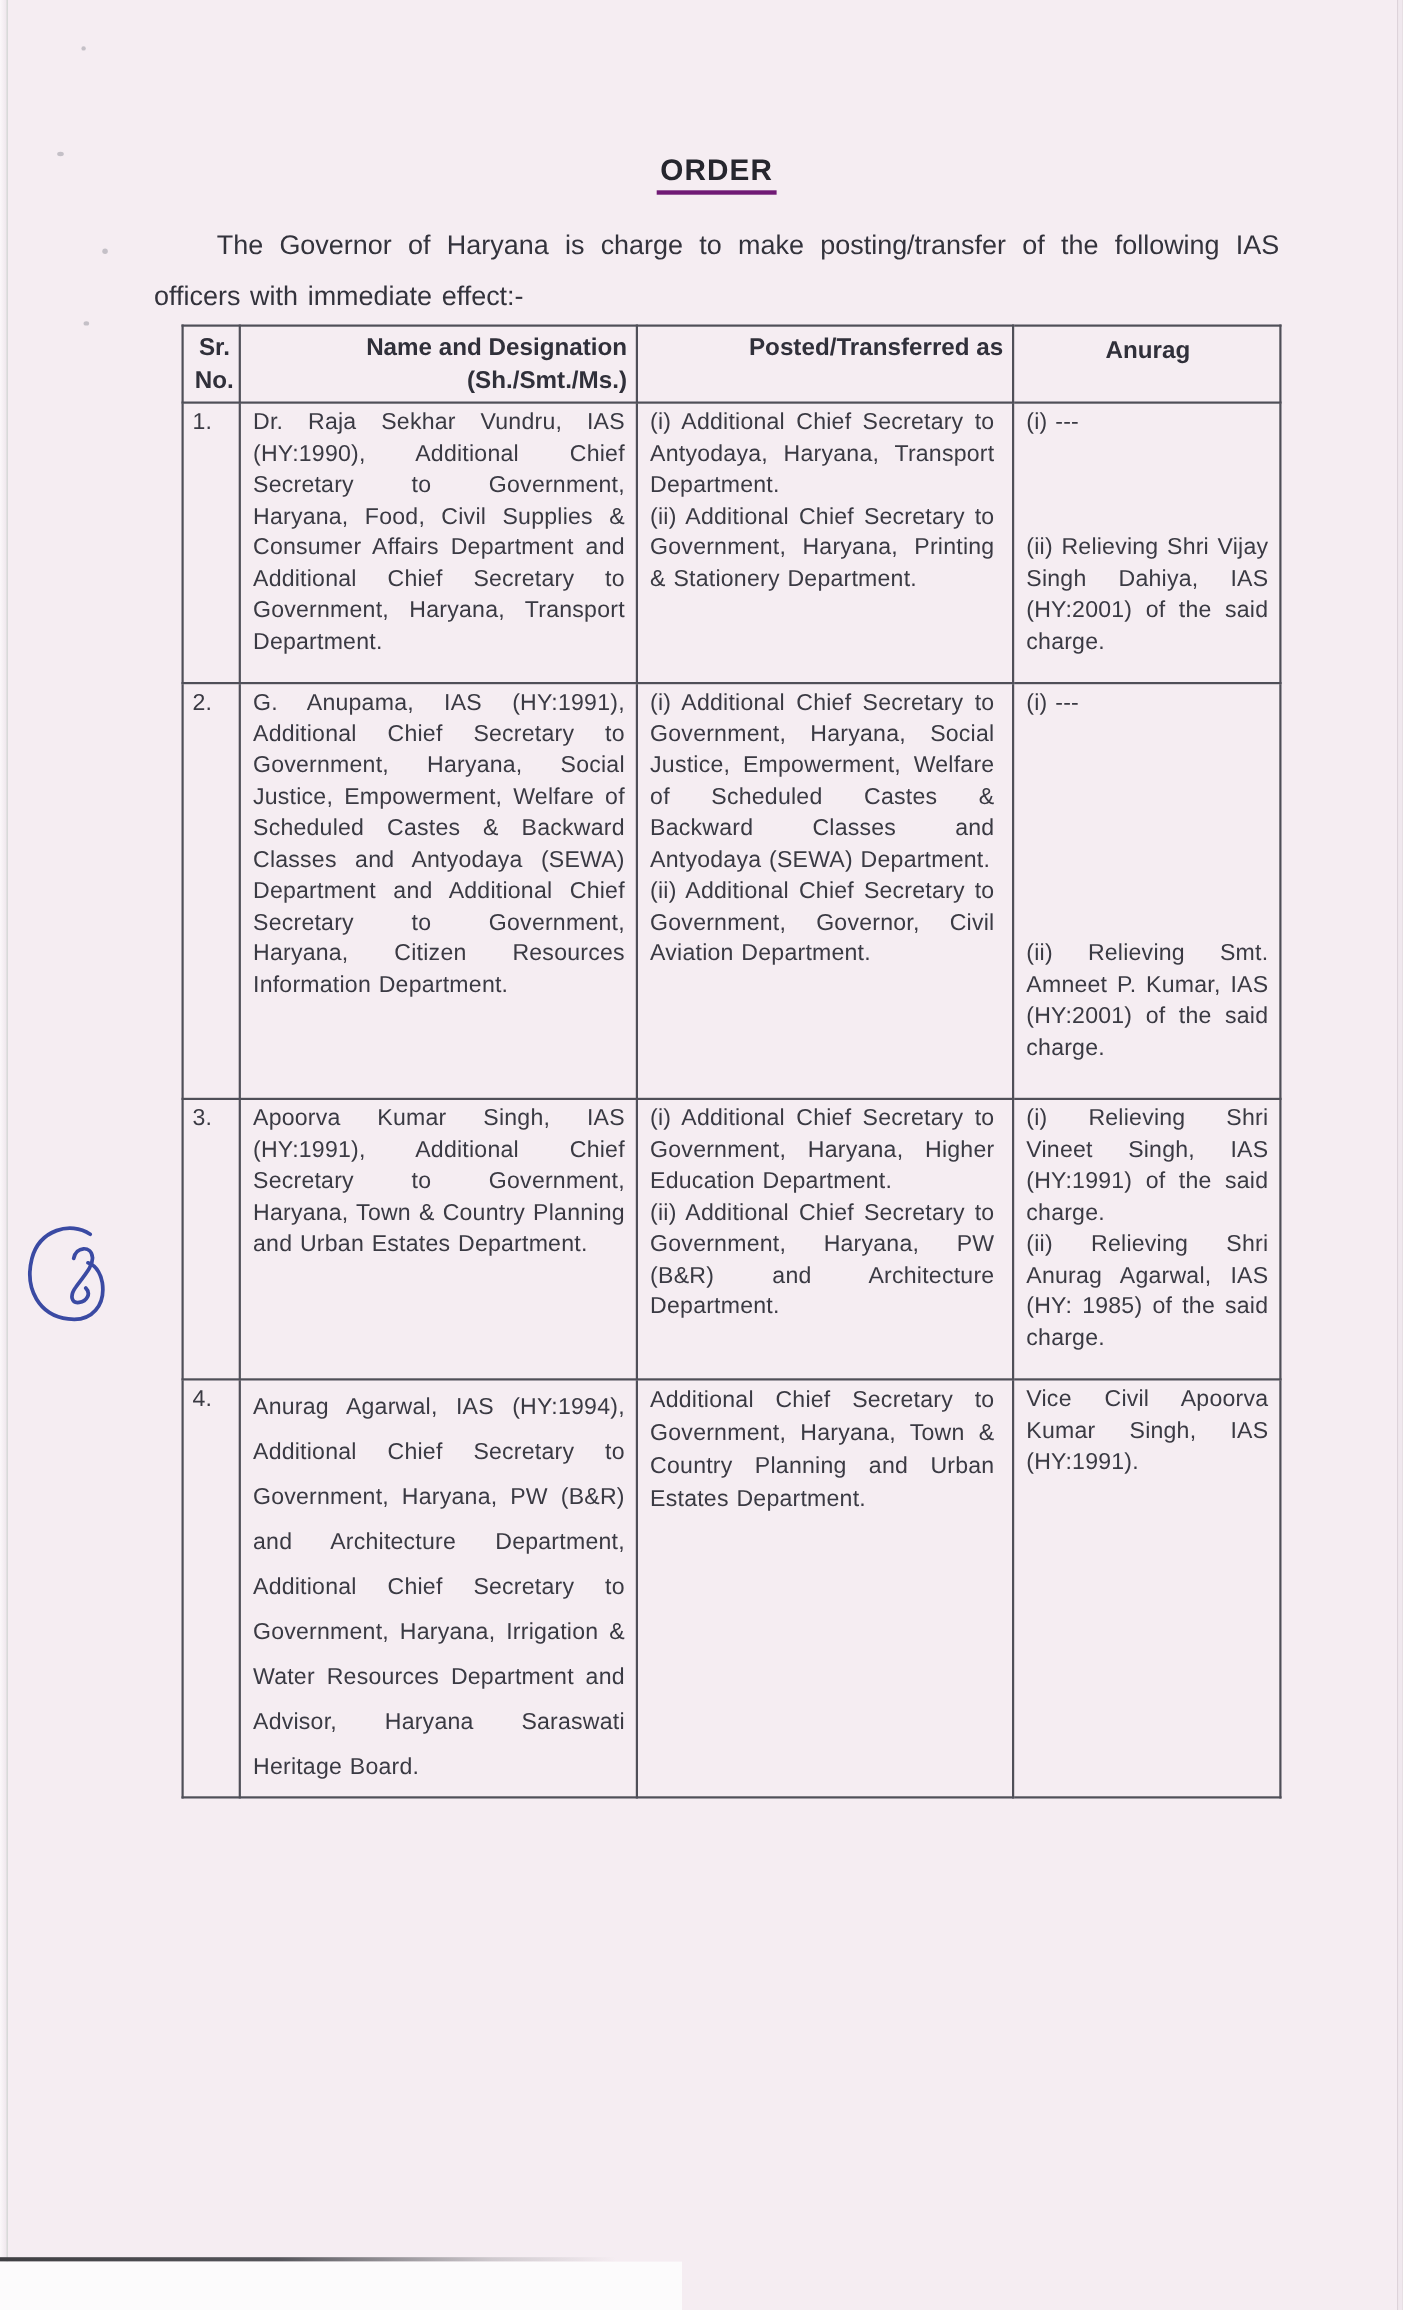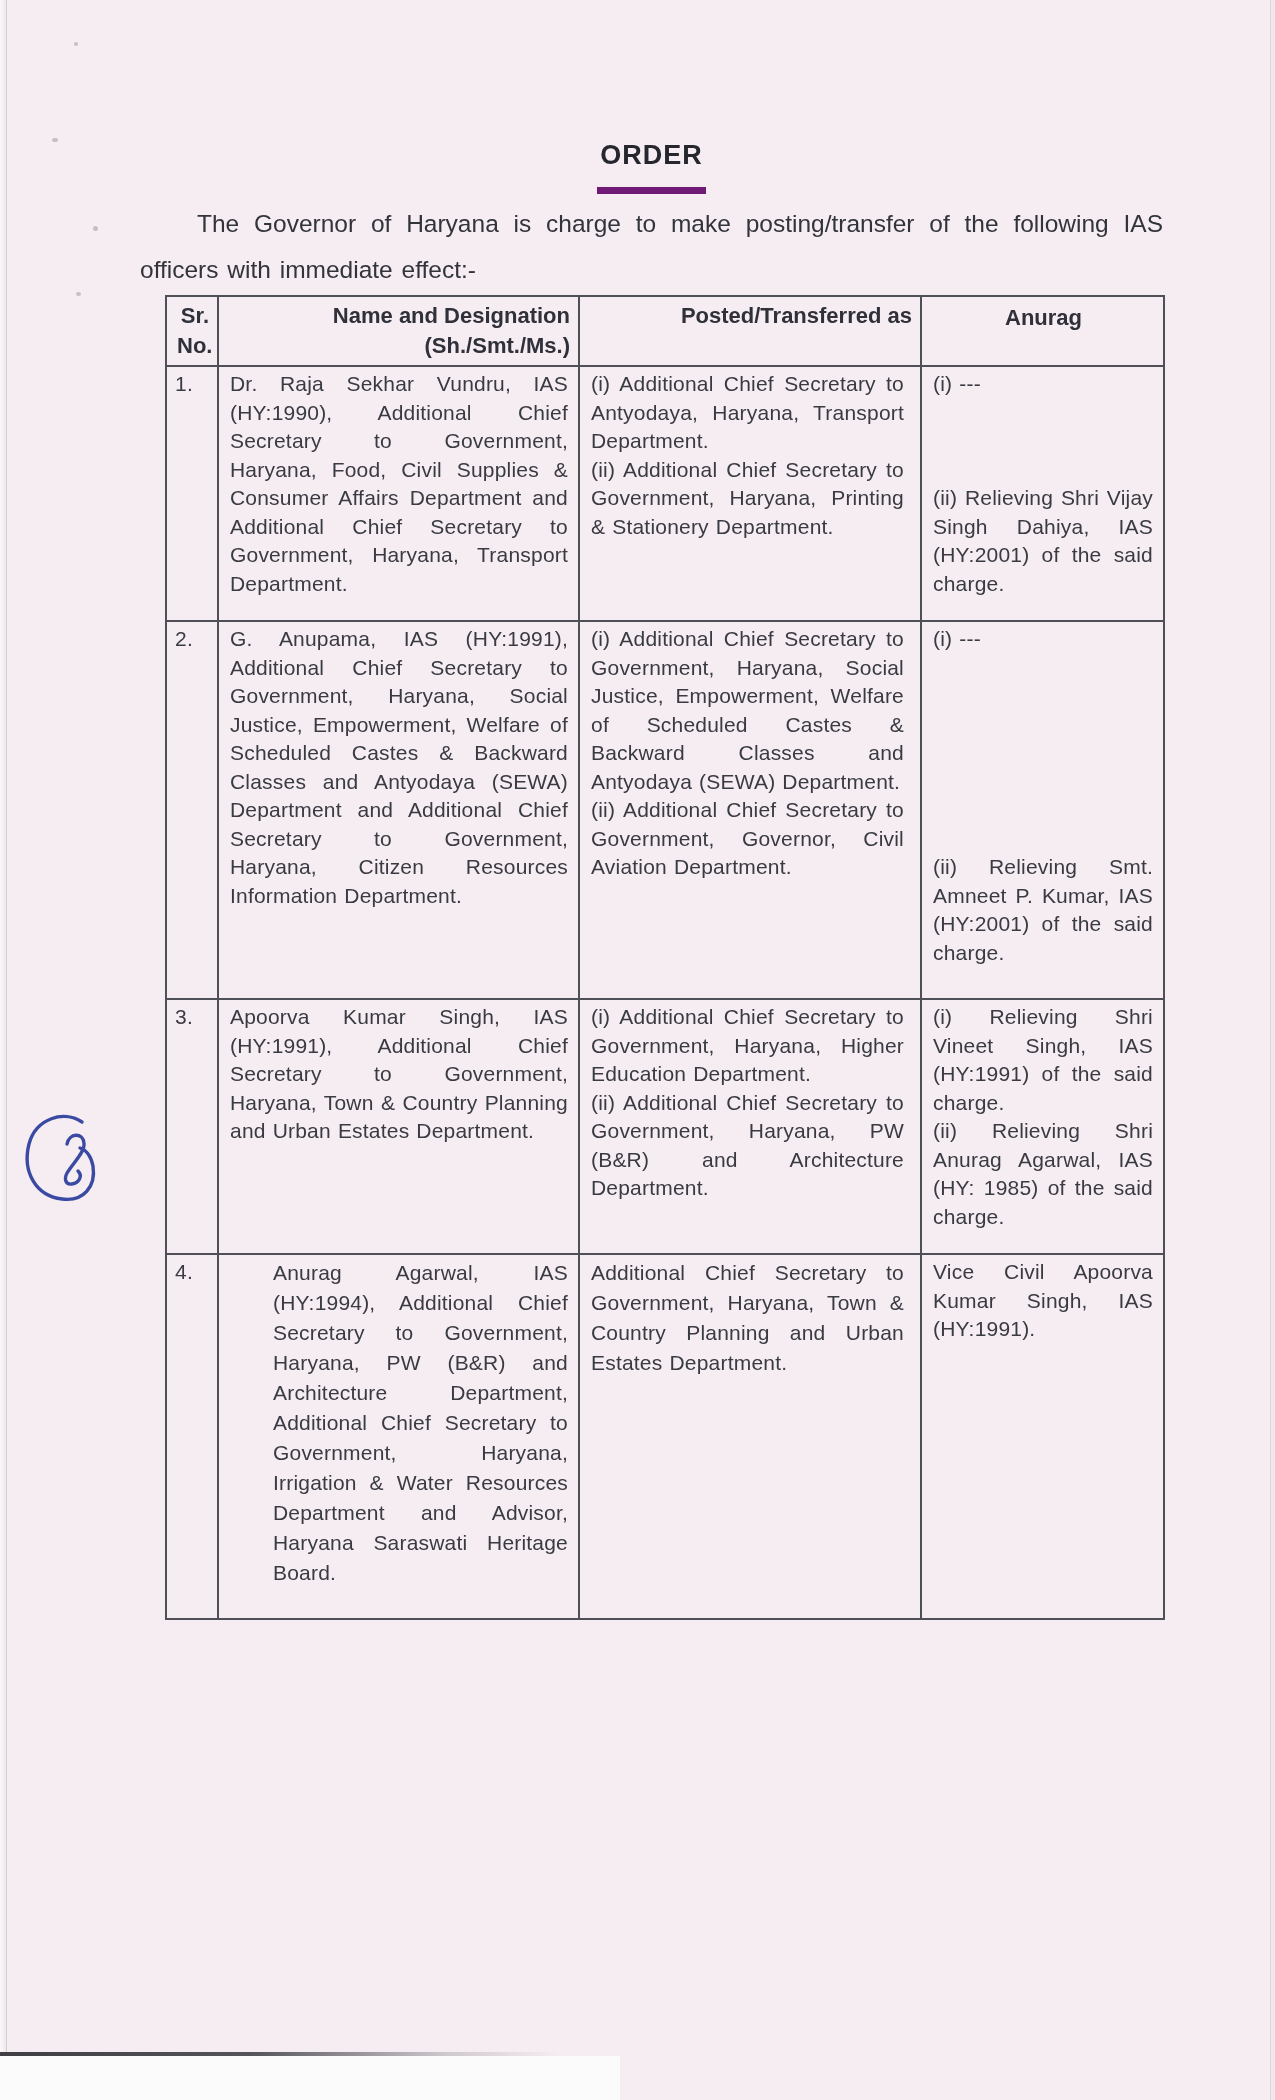--- a/index.html
+++ b/index.html
@@ -17,21 +17,21 @@
   .edge-right{position:absolute;right:0;top:0;width:4px;height:2100px;
     background:#f0e8ee;border-left:1px solid #ddd3da;}
   .speck{position:absolute;background:#8a8a92;border-radius:50%;opacity:.45;}
   .scan-line{position:absolute;left:0;top:2052px;width:560px;height:4px;
     background:linear-gradient(to right,#3f3f43 0%,#54545a 45%,rgba(120,120,125,.3) 80%,rgba(120,120,125,0) 100%);}
   .scan-strip{position:absolute;left:0;top:2056px;width:620px;height:44px;background:#fcfbfc;}
 
   
   .order-title{position:absolute;top:140px;left:140px;width:1023px;margin:0;
     text-align:center;font-size:27px;font-weight:bold;color:#26262e;letter-spacing:1px;}
-  .order-title span{border-bottom:7px solid #701a75;padding:0 3px 17px;}
+  .order-title span{border-bottom:4px solid #701a75;padding:0 3px 3px;}
   .intro{position:absolute;top:201px;left:140px;width:1023px;margin:0;
     font-size:24.5px;line-height:46px;color:#33333c;
     text-align:justify;text-align-last:left;text-indent:57px;word-spacing:2px;}
 
   
   table.order-table{position:absolute;top:295px;left:165px;width:998px;
     border-collapse:collapse;table-layout:fixed;}
   .order-table th,.order-table td{border:2px solid #4f4f58;vertical-align:top;}
   .order-table th{font-size:22px;line-height:30px;font-weight:bold;color:#30303a;
     text-align:right;padding:4px 8px 4px 10px;}
@@ -40,21 +40,21 @@
   .order-table td{font-size:21px;line-height:28.5px;color:#3a3a43;
     padding:3px 10px 6px 11px;letter-spacing:.2px;word-spacing:1px;}
   .order-table td p{margin:0;text-align:justify;text-align-last:left;}
   .order-table td.cell-sr{padding-left:8px;}
   .order-table td.cell-sr p{text-align:left;}
   .order-table td.cell-posted{padding-right:16px;}
   .order-table tbody tr:nth-child(1){height:255px;}
   .order-table tbody tr:nth-child(2){height:378px;}
   .order-table tbody tr:nth-child(3){height:255px;}
   .order-table tbody tr:nth-child(4){height:365px;}
-  .order-table tbody tr:nth-child(4) td.cell-name p{line-height:30px;margin-left:43px;}
+  .order-table tbody tr:nth-child(4) td.cell-name p{line-height:41px;}
   .order-table tbody tr:nth-child(4) td.cell-posted p{line-height:30px;}
 
   
   .hand-mark{position:absolute;left:20px;top:1106px;}
 </style>
 </head>
 <body>
 
 <div class="page">
 

